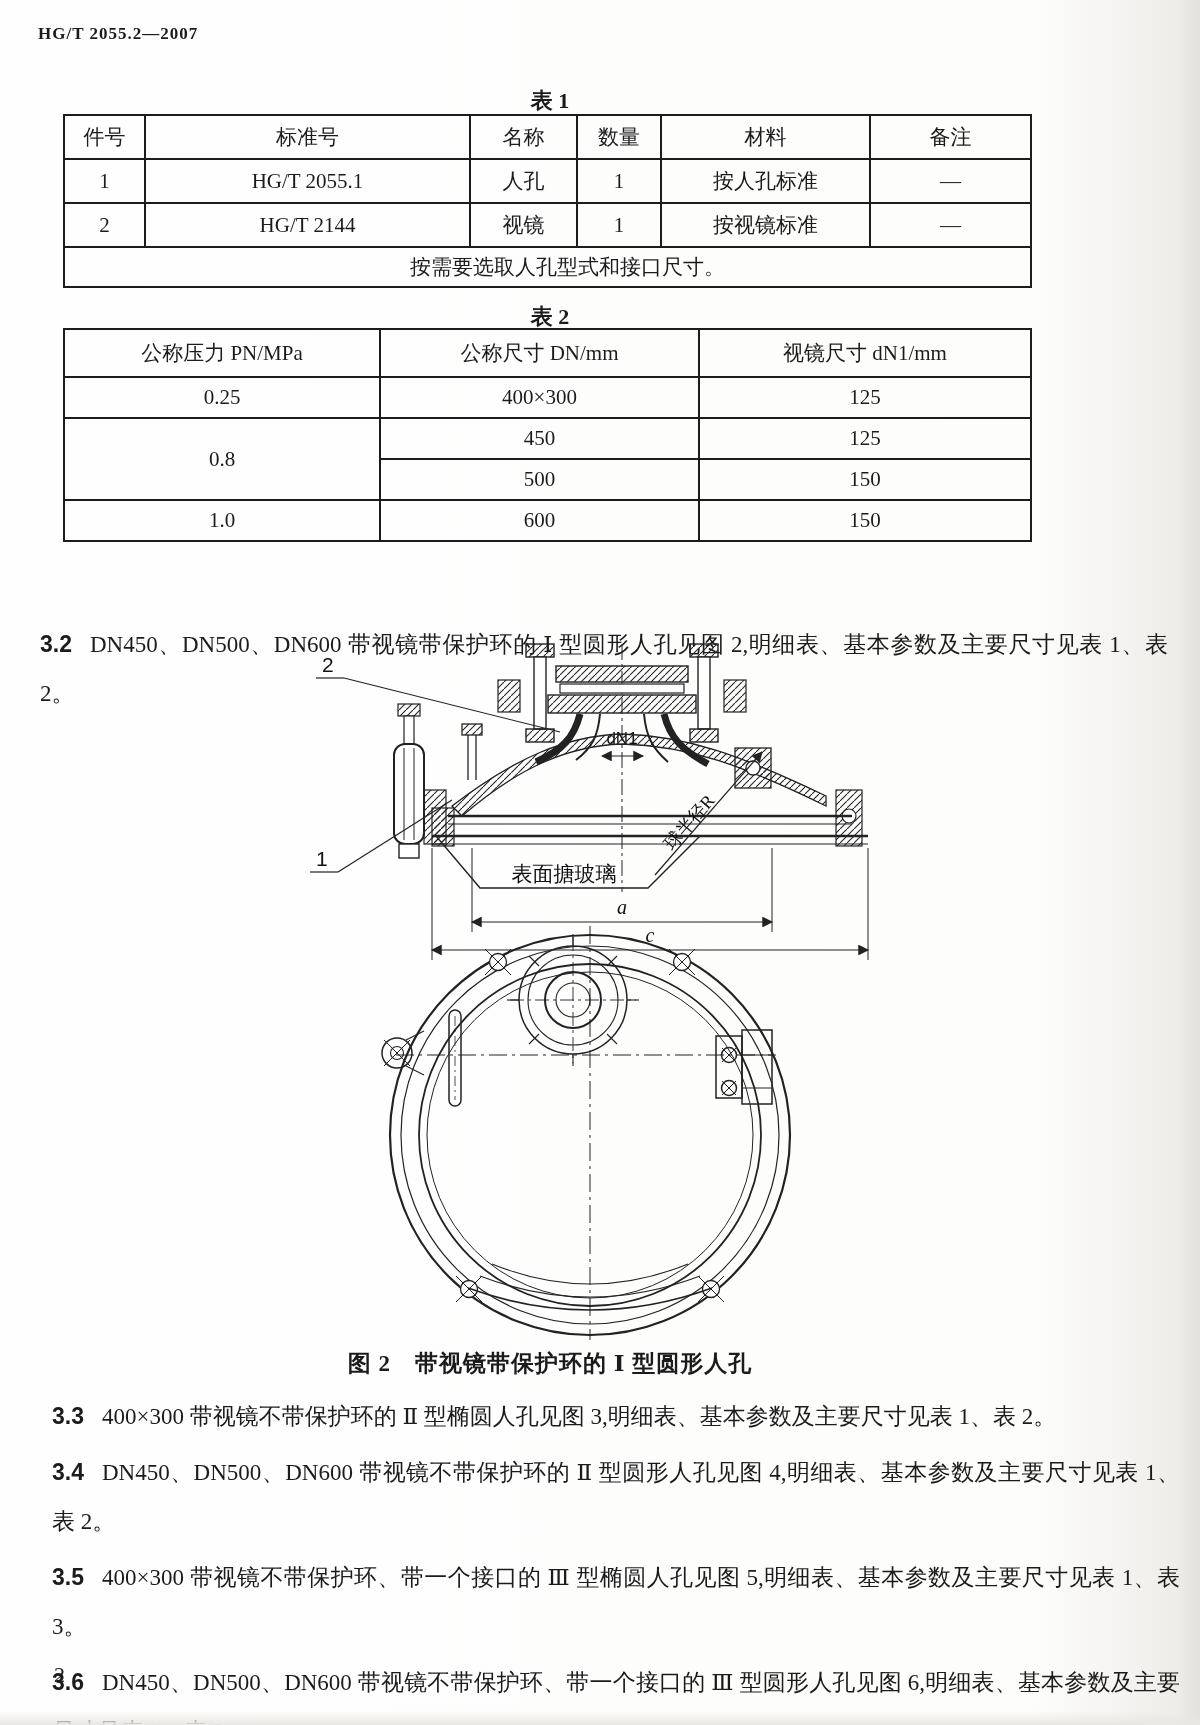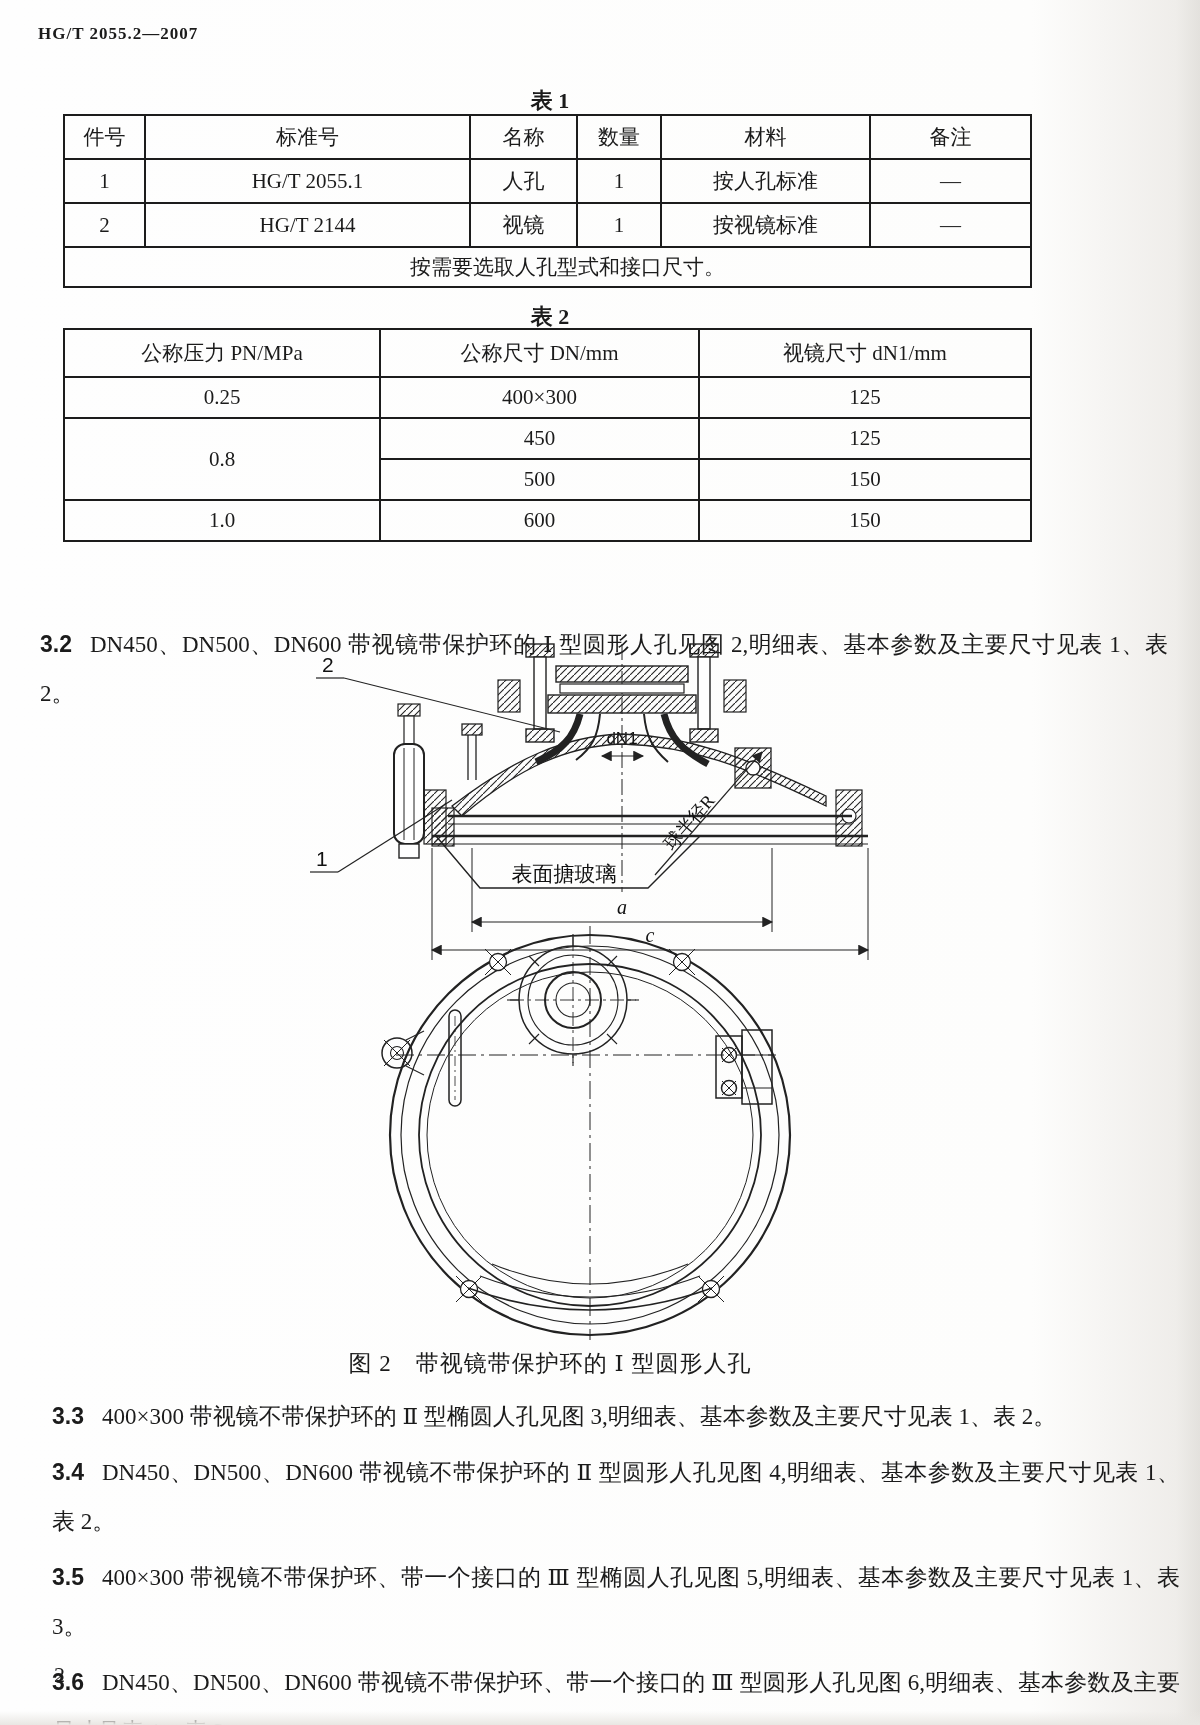--- a/index.html
+++ b/index.html
@@ -23,21 +23,21 @@
   #table1 th{height:42px;}
   #table1 td{height:42px;}
   #table1 td.note{height:38px;text-align:center;padding-left:44px;border-radius:13px;}
   #table2 th{height:46px;}
   #table2 td{height:39px;}
   .para{position:absolute;left:40px;width:1128px;font-size:23px;line-height:49px;text-align:justify;}
   .para b{font-family:"Liberation Sans","DejaVu Sans",sans-serif;font-weight:bold;margin-right:18px;}
   #p32{top:597px;}
   .figure{position:absolute;left:0;top:640px;width:1200px;height:700px;}
   .fig-caption{position:absolute;left:0;top:1348px;width:1100px;text-align:center;
-    font-size:23px;font-weight:normal;letter-spacing:1px;}
+    font-size:23px;font-weight:bold;letter-spacing:1px;}
   .bottom-paras{position:absolute;left:52px;top:1392px;width:1128px;}
   .bottom-paras p{position:static;margin:0 0 7px 0;}
   .page-num{position:absolute;left:54px;top:1662px;font-size:22px;}
   svg{display:block;}
 </style>
 </head>
 <body>
 
 <div class="page">
 

